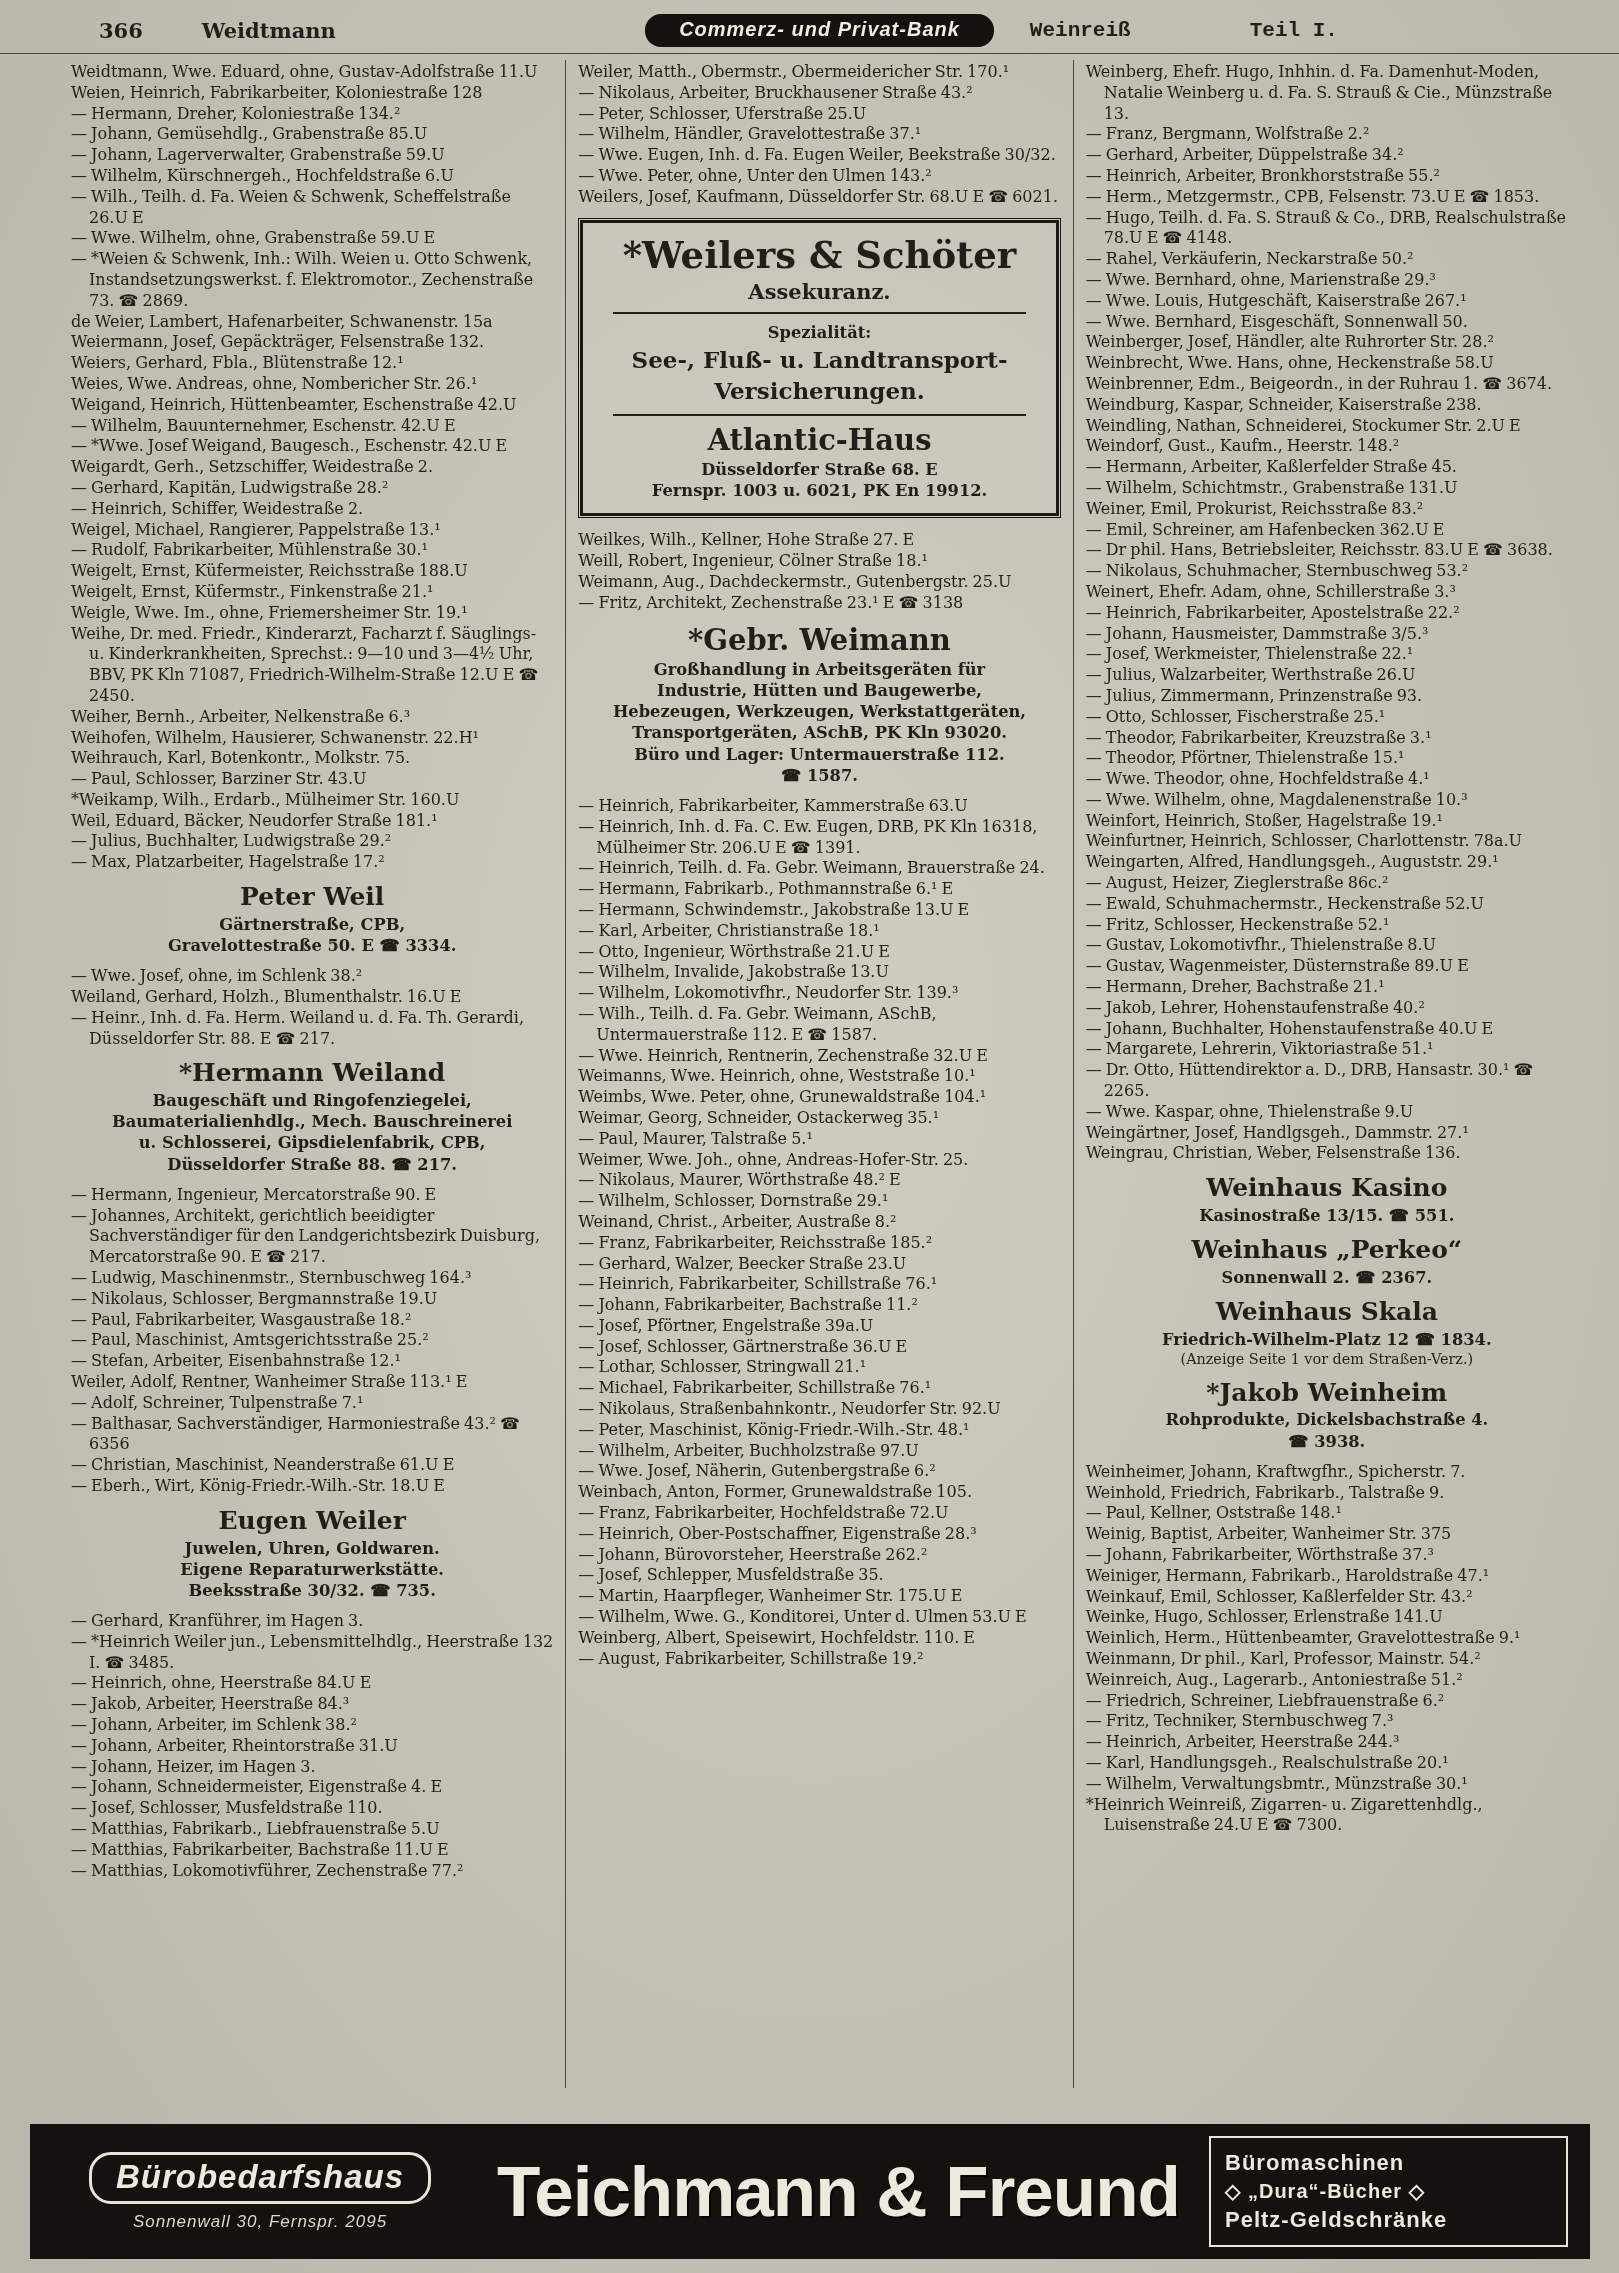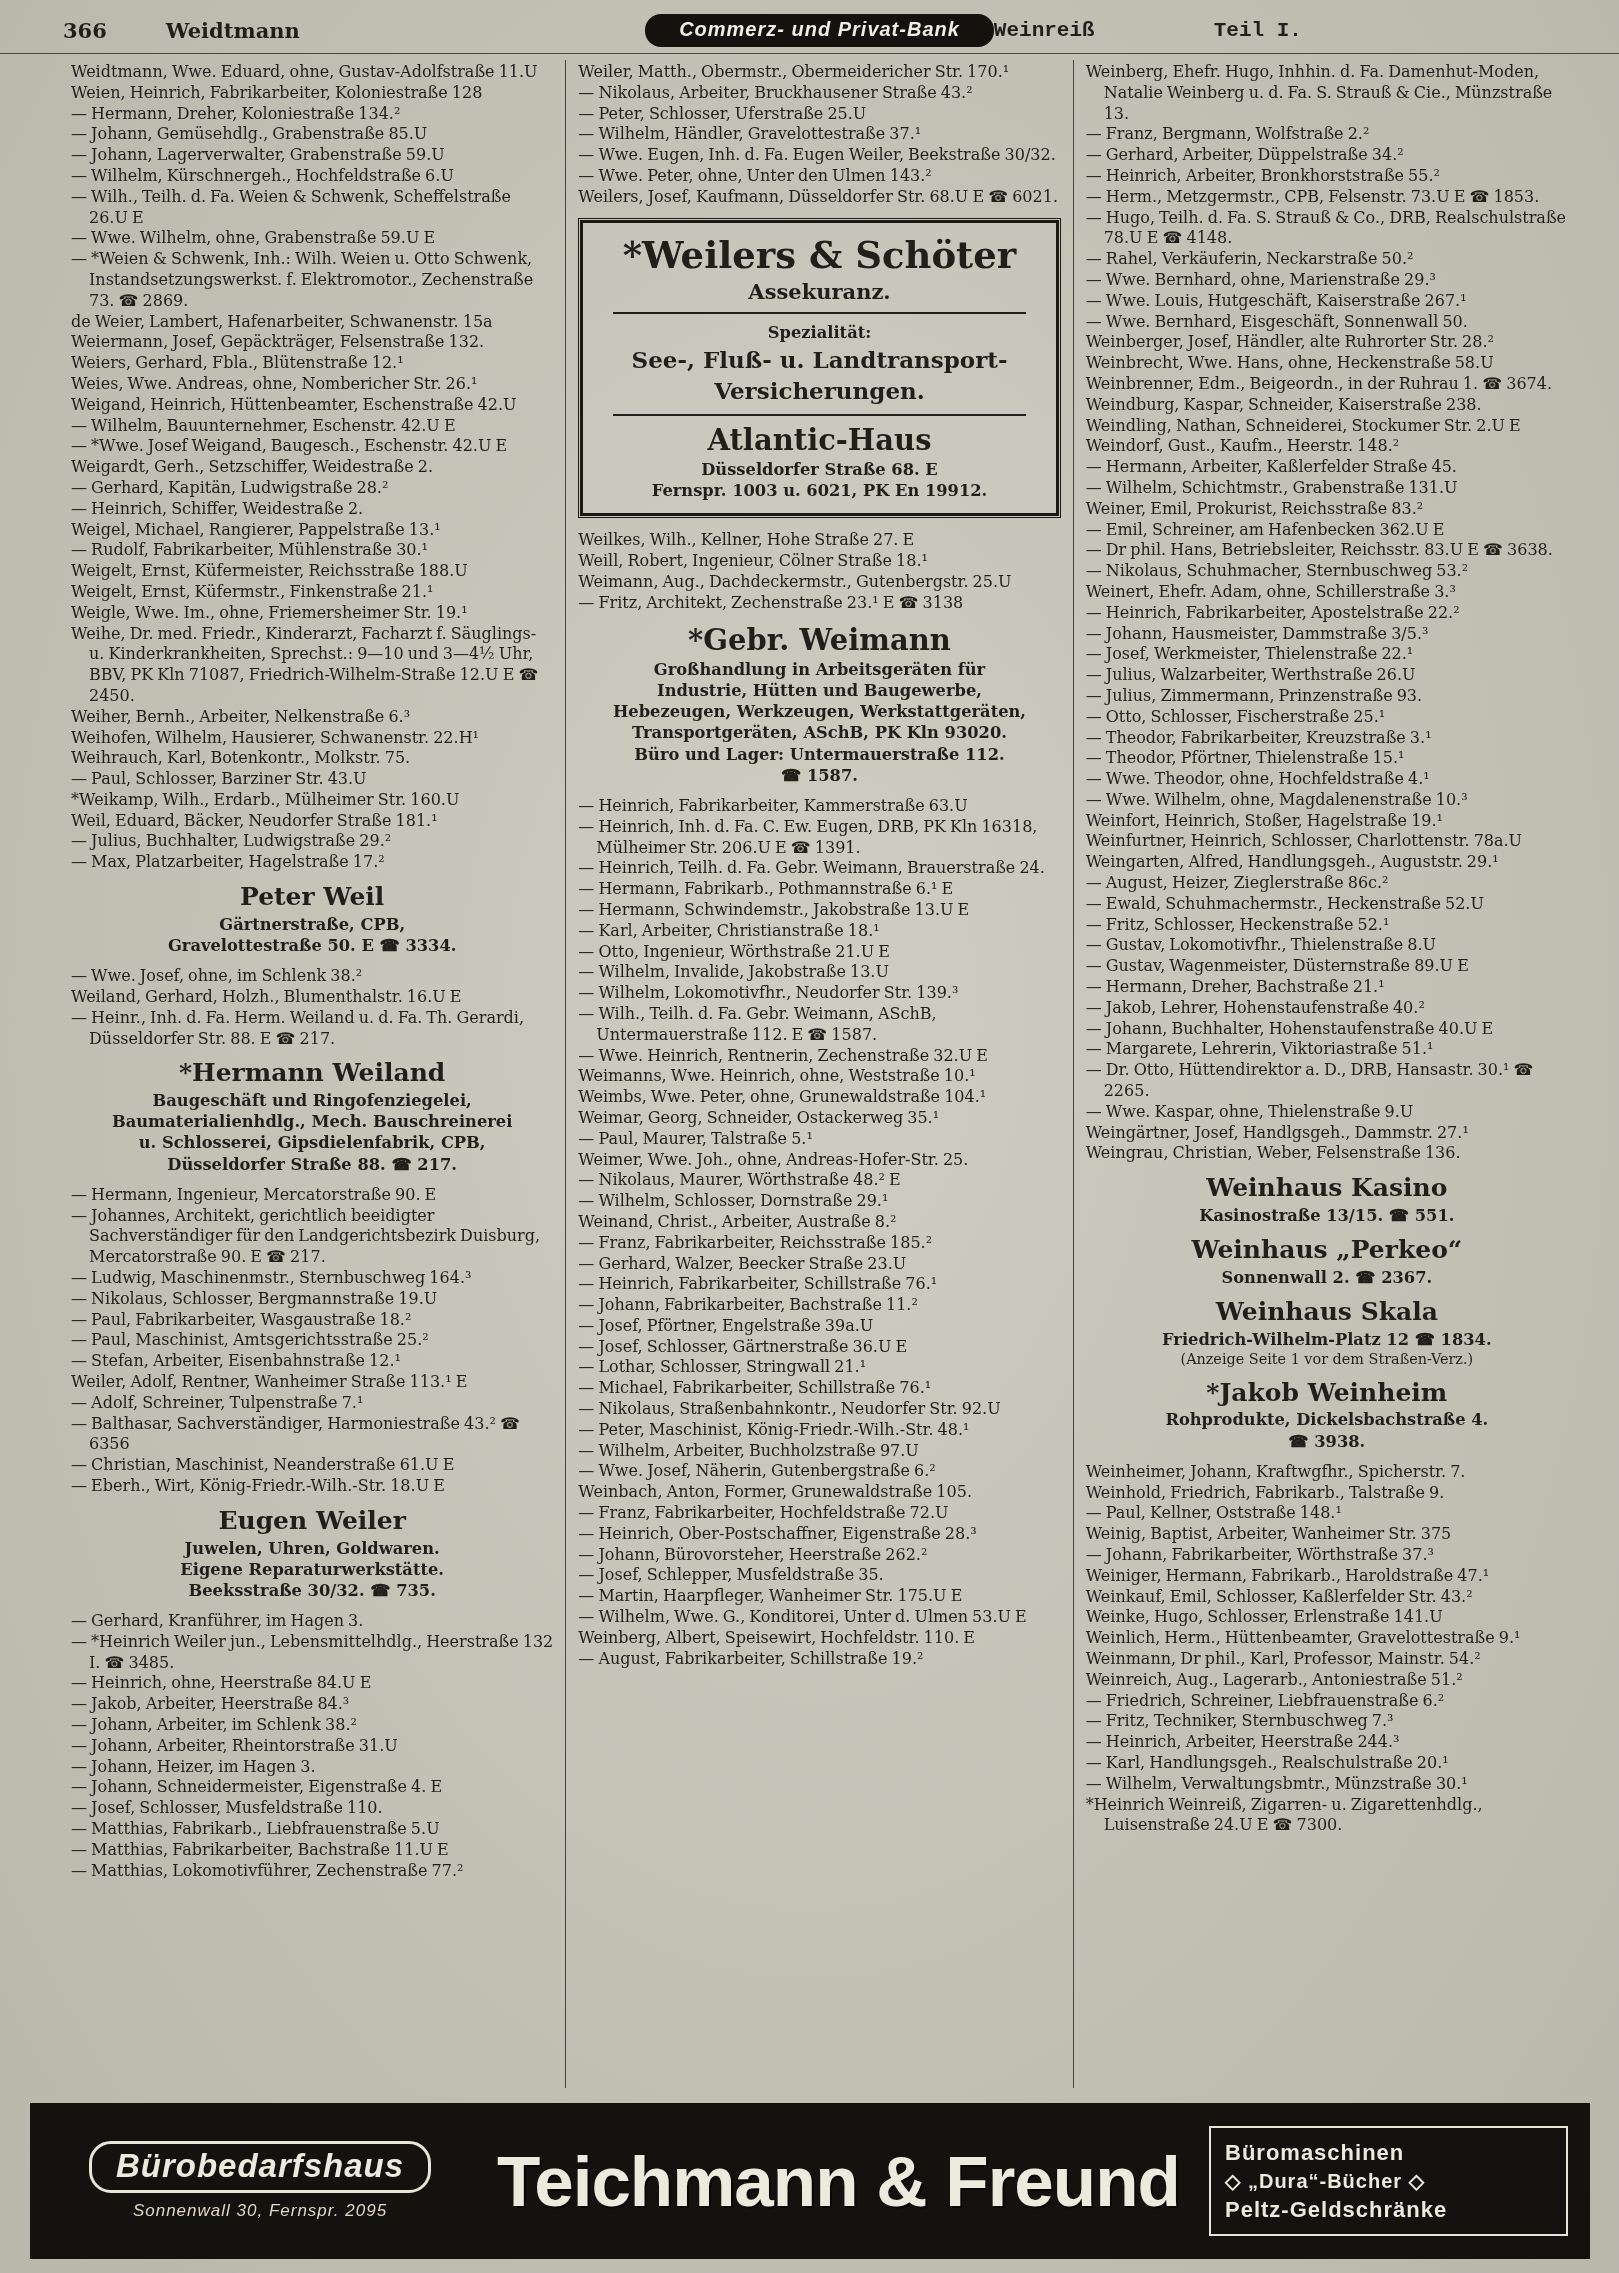--- a/index.html
+++ b/index.html
@@ -19,21 +19,21 @@
     box-sizing:border-box;
   }
 
   
   header {
     display:flex; align-items:center;
     padding:14px 44px 6px 63px;
     border-bottom:1px solid #4a473e;
     font-weight:bold;
   }
-  .h-left, .h-right { flex:1; display:flex; align-items:baseline; gap:59px; font-size:21px; }
+  .h-left, .h-right { flex:1; display:flex; align-items:baseline; gap:59px; font-size:21px;margin-left:36px; }
   .h-right { justify-content:flex-start; gap:119px;font-family:Liberation Mono, monospace; }
   .h-banner {
     background:#14120e; color:#f0ede2;
     border-radius:16px;
     padding:4px 34px 6px;
     font-family:"Liberation Sans", sans-serif;
     font-style:italic; font-weight:bold;
     font-size:20px; letter-spacing:1px;
     white-space:nowrap;
   }
@@ -68,21 +68,21 @@
     border:3px solid #1b1914;
     box-shadow:0 0 0 1px #cac7ba, 0 0 0 2px #1b1914;
     padding:10px 6px 12px;
     margin:12px 2px 14px;
     background:rgba(255,255,255,.06);
   }
 
   
   footer {
     position:absolute; left:30px; right:30px; bottom:14px;
-    height:156px;
+    height:135px;
     background:#14120e; color:#ece9dd;
     display:flex; align-items:center;
     font-family:"Liberation Sans", sans-serif;
     padding:0 22px; box-sizing:border-box;
   }
   .f-left { width:416px; text-align:center; }
   .f-left-pill {
     display:inline-block;
     border:3px solid #e7e4d8; border-radius:22px;
     padding:3px 24px 5px;

